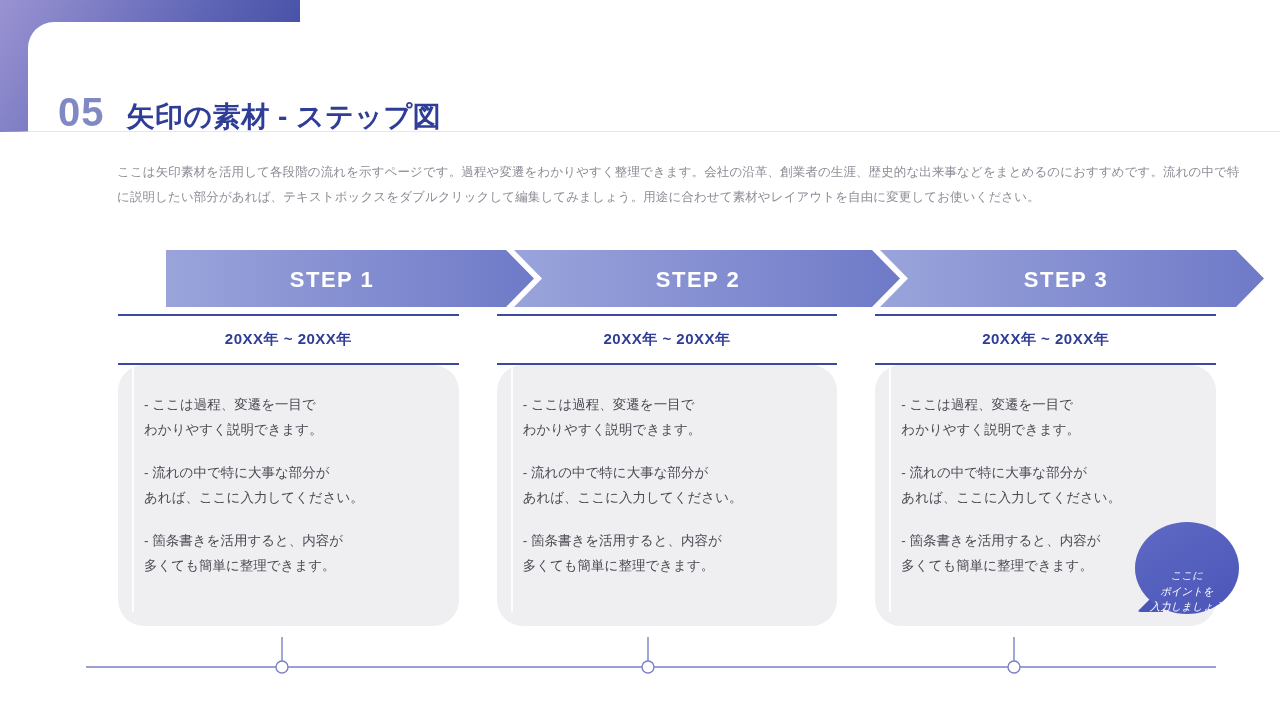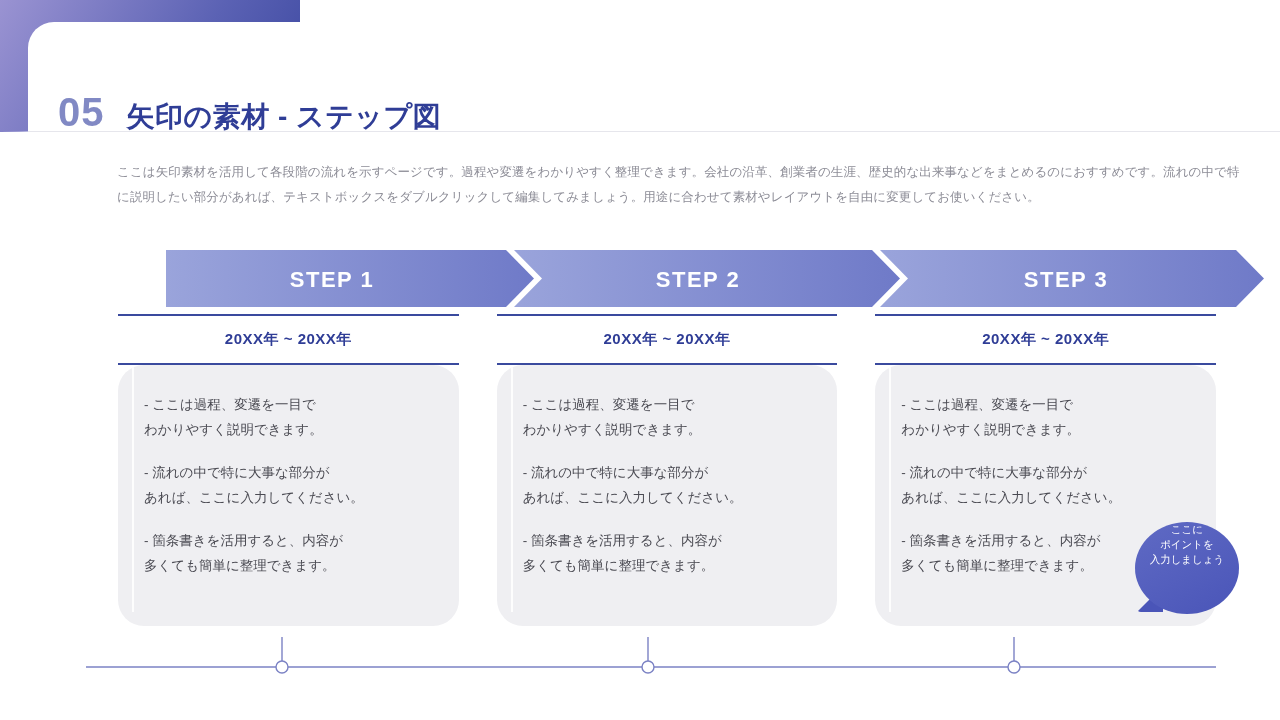--- a/index.html
+++ b/index.html
@@ -187,22 +187,23 @@
     width: 104px;
     height: 92px;
     z-index: 6;
   }
   .bubble-body {
     position: absolute;
     inset: 0;
     border-radius: 50%;
     background: linear-gradient(150deg, #5f6ac4 0%, #4a55b8 100%);
     display: flex;
-    align-items: flex-start;
+    align-items: flex-end;
     justify-content: center;
+    font-style: italic;
   }
   .bubble-tail {
     position: absolute;
     left: 2px;
     bottom: 2px;
     width: 26px;
     height: 26px;
     background: #4a55b8;
     clip-path: polygon(100% 0, 100% 100%, 0 100%);
     border-bottom-left-radius: 4px;

